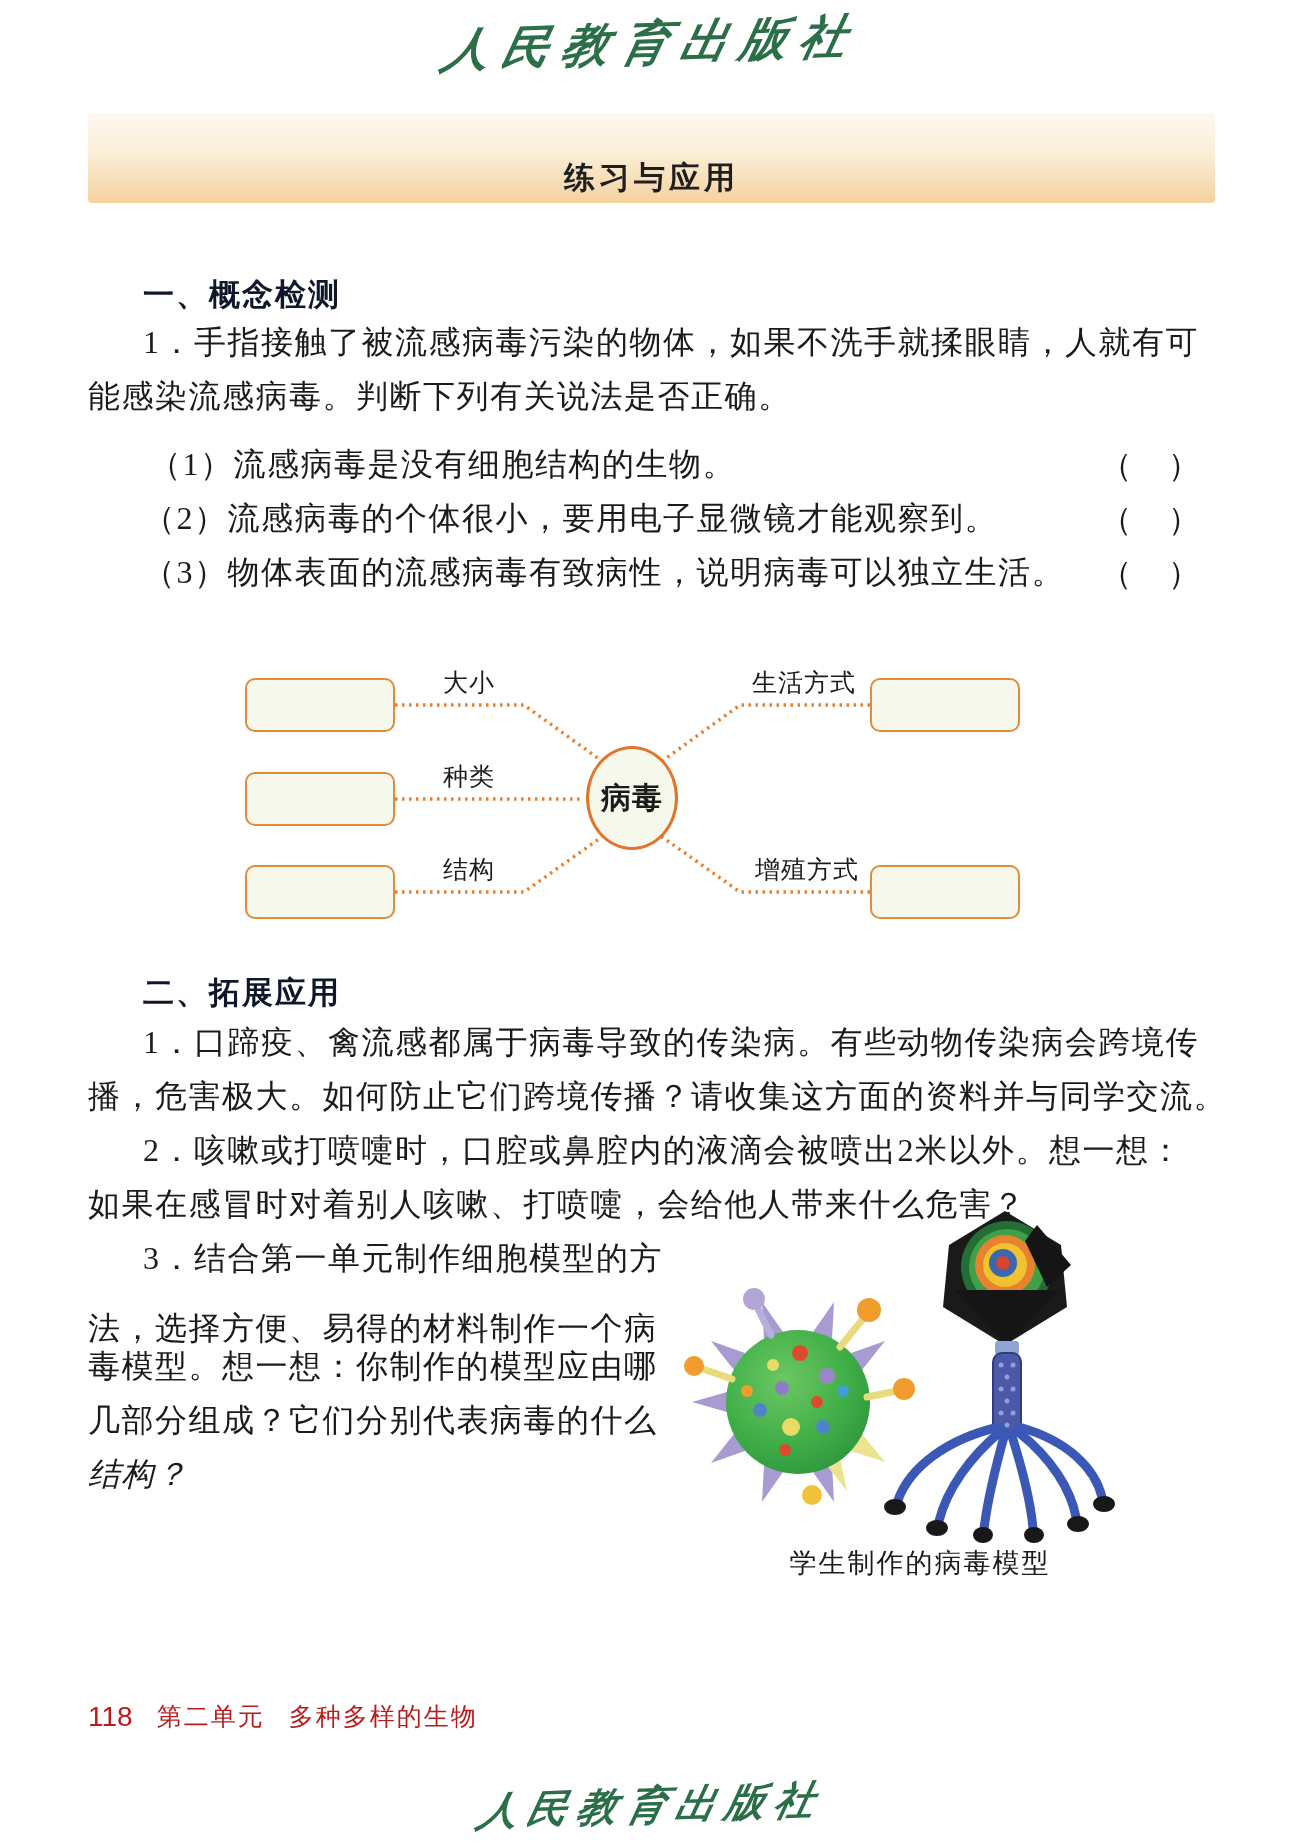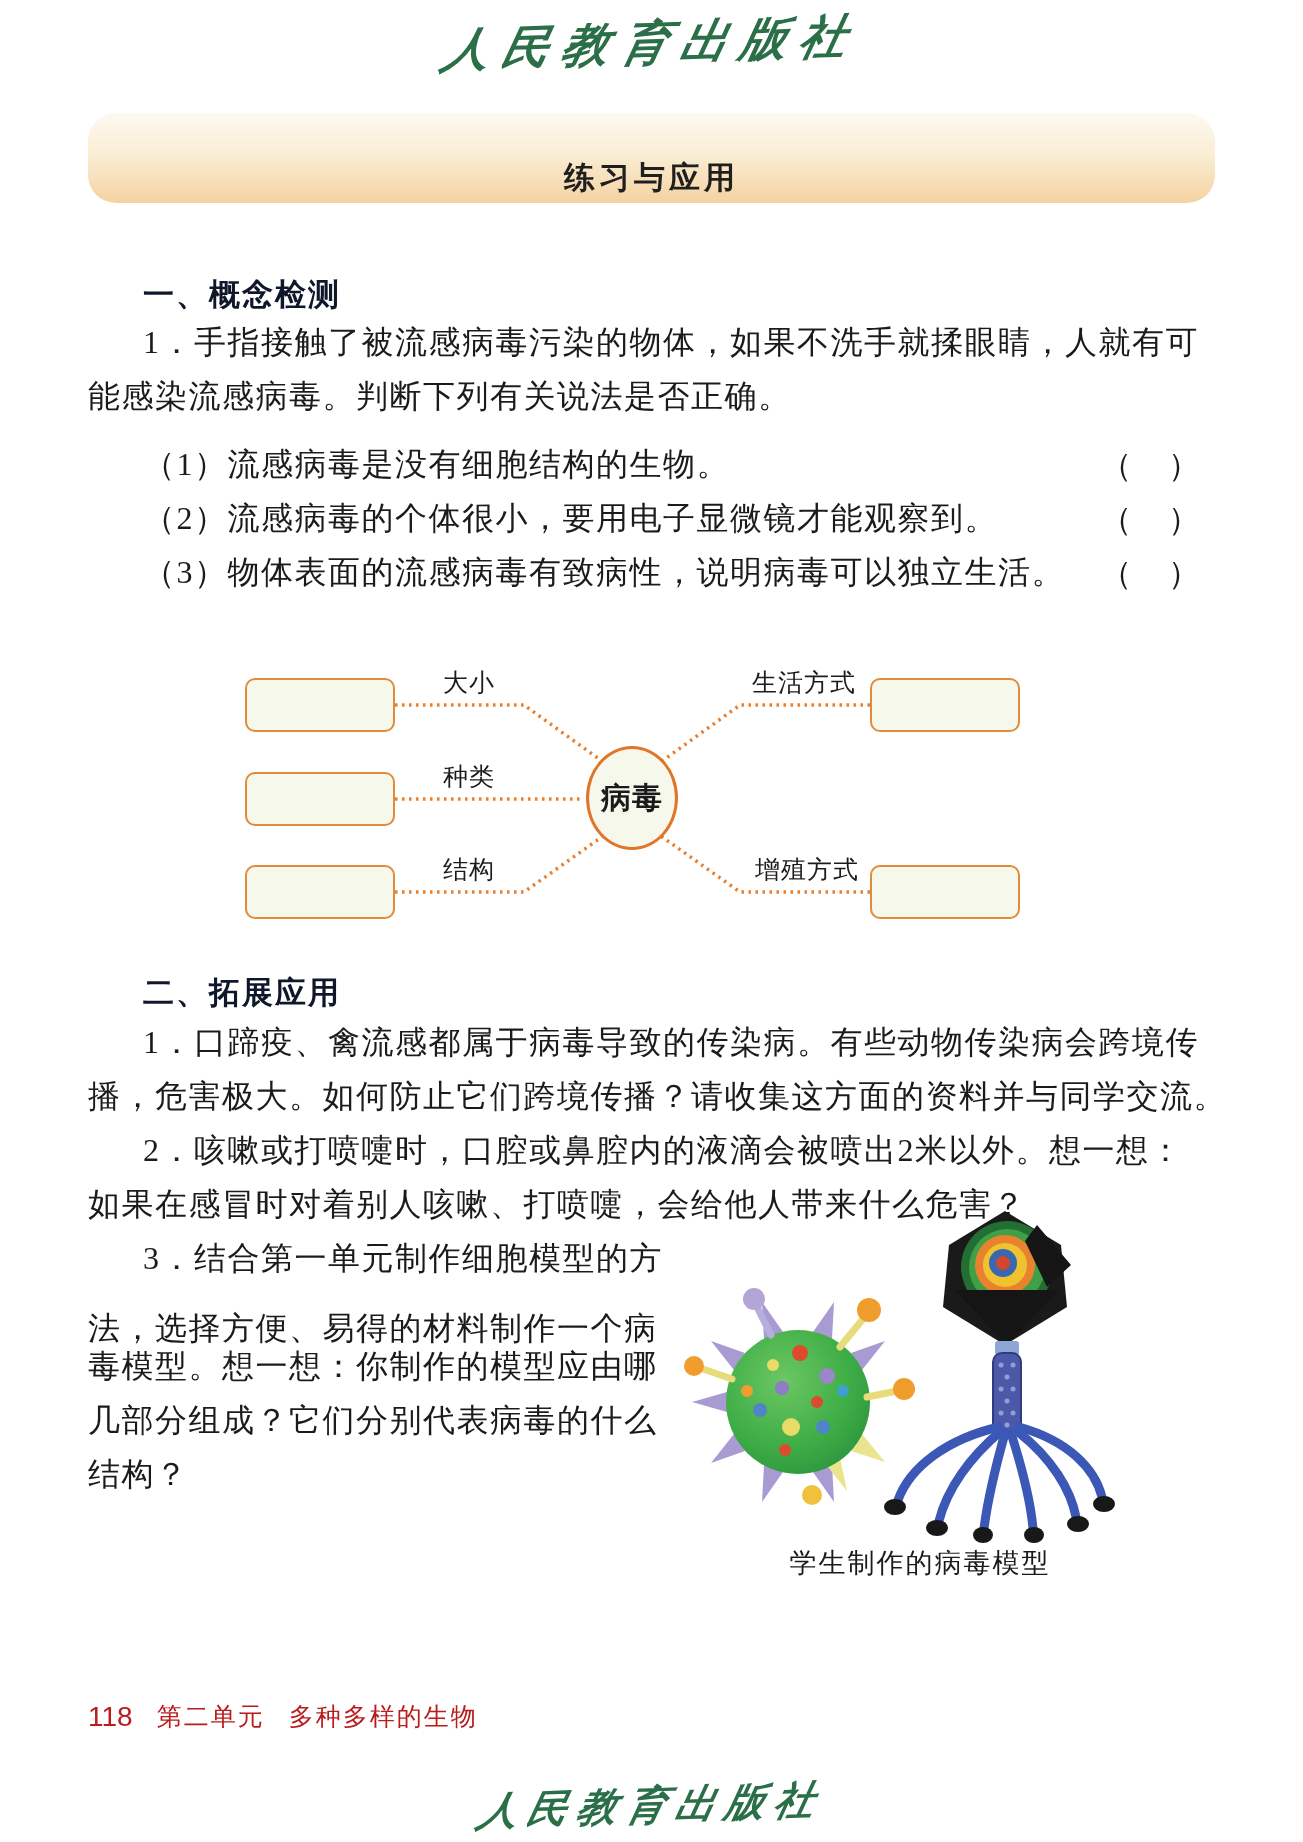--- a/index.html
+++ b/index.html
@@ -4,21 +4,21 @@
 <style>
   html,body{margin:0;padding:0;background:#ffffff;}
   .page{position:relative;width:1303px;height:1842px;background:#ffffff;overflow:hidden;
         font-family:"Liberation Serif","DejaVu Serif",serif;color:#1b1b1b;}
   .abs{position:absolute;}
   .logo-wrap{position:absolute;width:100%;text-align:center;}
   .logo-text{display:inline-block;font-style:italic;font-weight:bold;color:#2a6f48;
              transform:skewX(-14deg) rotate(-2deg);font-family:"Liberation Serif","DejaVu Serif",serif;}
   .logo-top{font-size:47px;letter-spacing:12px;}
   .logo-bottom{font-size:40px;letter-spacing:9px;}
-  .banner{position:absolute;left:88px;top:113px;width:1127px;height:90px;border-radius:28px;
+  .banner{position:absolute;left:88px;top:113px;width:1127px;height:90px;border-radius:4px;
           background:linear-gradient(180deg,#fdf9f0 0%,#faeed6 45%,#f5d2a0 100%);}
   .banner-title{padding-top:44px;text-align:center;font-family:"Liberation Sans","DejaVu Sans",sans-serif;
           font-weight:bold;font-size:31px;letter-spacing:4px;color:#1f1f1f;}
   .heading{position:absolute;font-family:"Liberation Sans","DejaVu Sans",sans-serif;font-weight:bold;
           font-size:31px;color:#0f172a;letter-spacing:2px;white-space:nowrap;}
   .body-line{position:absolute;font-size:32px;letter-spacing:1.5px;white-space:nowrap;line-height:40px;text-align:right;}
   .answer{position:absolute;left:1100px;font-size:32px;letter-spacing:2px;white-space:nowrap;}
   .mm-box{position:absolute;width:150px;height:54px;border:2px solid #df8c3c;border-radius:10px;
           background:#f5f8ea;box-sizing:border-box;}
   .mm-label{position:absolute;font-size:25px;letter-spacing:1px;white-space:nowrap;}
@@ -42,21 +42,21 @@
   </div>
 
   <div class="banner">
     <div class="banner-title">练习与应用</div>
   </div>
 
   <div class="heading" style="left:143px;top:274px;">一、概念检测</div>
   <div class="body-line" style="left:143px;top:322px;">1．手指接触了被流感病毒污染的物体，如果不洗手就揉眼睛，人就有可</div>
   <div class="body-line" style="left:88px;top:376px;">能感染流感病毒。判断下列有关说法是否正确。</div>
 
-  <div class="body-line" style="left:143px;top:444px;">（1）流感病毒是没有细胞结构的生物。</div>
+  <div class="body-line" style="left:149px;top:444px;">（1）流感病毒是没有细胞结构的生物。</div>
   <div class="answer" style="top:444px;">（　）</div>
   <div class="body-line" style="left:143px;top:498px;">（2）流感病毒的个体很小，要用电子显微镜才能观察到。</div>
   <div class="answer" style="top:498px;">（　）</div>
   <div class="body-line" style="left:143px;top:552px;">（3）物体表面的流感病毒有致病性，说明病毒可以独立生活。</div>
   <div class="answer" style="top:552px;">（　）</div>
 
 
   <svg class="abs" style="left:200px;top:660px;" width="830" height="280" viewBox="0 0 830 280">
     <g fill="none" stroke="#e87f2e" stroke-width="3.5" stroke-dasharray="2.5 4.5">
       <polyline points="195,45 324,45 406,104"></polyline>
@@ -83,21 +83,21 @@
 
   <div class="heading" style="left:143px;top:972px;">二、拓展应用</div>
   <div class="body-line" style="left:143px;top:1022px;">1．口蹄疫、禽流感都属于病毒导致的传染病。有些动物传染病会跨境传</div>
   <div class="body-line" style="left:88px;top:1076px;">播，危害极大。如何防止它们跨境传播？请收集这方面的资料并与同学交流。</div>
   <div class="body-line" style="left:143px;top:1130px;">2．咳嗽或打喷嚏时，口腔或鼻腔内的液滴会被喷出2米以外。想一想：</div>
   <div class="body-line" style="left:88px;top:1184px;">如果在感冒时对着别人咳嗽、打喷嚏，会给他人带来什么危害？</div>
   <div class="body-line" style="left:143px;top:1238px;">3．结合第一单元制作细胞模型的方</div>
   <div class="body-line" style="left:88px;top:1292px;margin-top:16px;">法，选择方便、易得的材料制作一个病</div>
   <div class="body-line" style="left:88px;top:1346px;">毒模型。想一想：你制作的模型应由哪</div>
   <div class="body-line" style="left:88px;top:1400px;">几部分组成？它们分别代表病毒的什么</div>
-  <div class="body-line" style="left:88px;top:1454px;">结构？</div>
+  <div class="body-line" style="left:88px;top:1454px;font-style:italic;">结构？</div>
 
   <svg class="abs" style="left:595px;top:1195px;" width="530" height="350" viewBox="0 0 530 350">
     <defs>
       <radialGradient id="gball" cx="40%" cy="35%" r="75%">
         <stop offset="0%" stop-color="#6cc763"></stop>
           <stop offset="60%" stop-color="#3fae47"></stop>
           <stop offset="100%" stop-color="#2b933c"></stop>
       </radialGradient>
       <clipPath id="headclip">
           <polygon points="410,16 466,50 472,112 410,150 348,112 354,50"></polygon>

